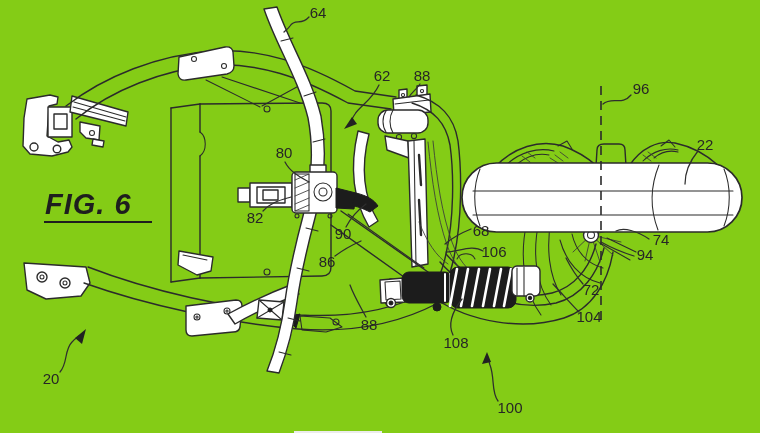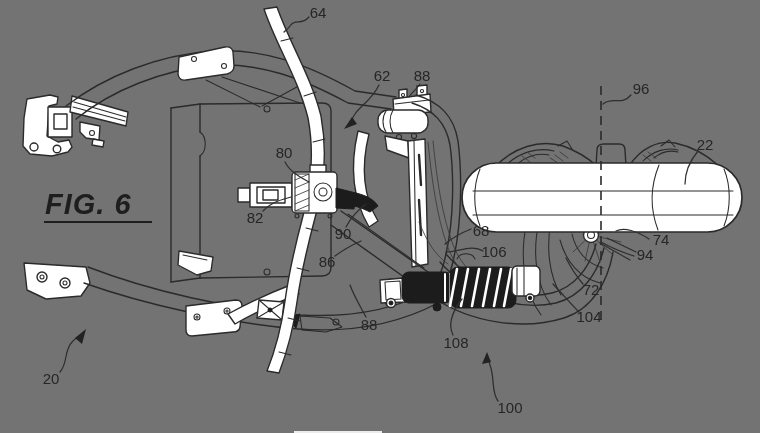--- a/index.html
+++ b/index.html
@@ -1,16 +1,16 @@
 <!DOCTYPE html>
 <html><head>
 <meta charset="utf-8">
 <style>
   html,body{margin:0;padding:0;background:#fff;}
-  .stage{position:relative;width:760px;height:433px;background:#737373;overflow:hidden;
+  .stage{position:relative;width:760px;height:433px;background:#84cc16;overflow:hidden;
          font-family:"Liberation Sans", sans-serif;}
   svg{display:block;}
   .ln{fill:none;stroke:#2b2b2b;stroke-width:1.4;stroke-linecap:round;stroke-linejoin:round;}
   .ln2{fill:none;stroke:#2b2b2b;stroke-width:1.05;stroke-linecap:round;stroke-linejoin:round;}
   .thin{fill:none;stroke:#3a3a3a;stroke-width:.85;stroke-linecap:round;}
   .wfill{fill:#ffffff;stroke:#2b2b2b;stroke-width:1.4;stroke-linejoin:round;}
   .dk{fill:#1c1c1c;stroke:#1c1c1c;stroke-width:1;}
   .coil{stroke:#ffffff;stroke-width:2.6;fill:none;stroke-linecap:round;}
   .lead{fill:none;stroke:#2e2e2e;stroke-width:1.25;stroke-linecap:round;}
   .dash{fill:none;stroke:#2b2b2b;stroke-width:1.6;stroke-dasharray:9 6;}

